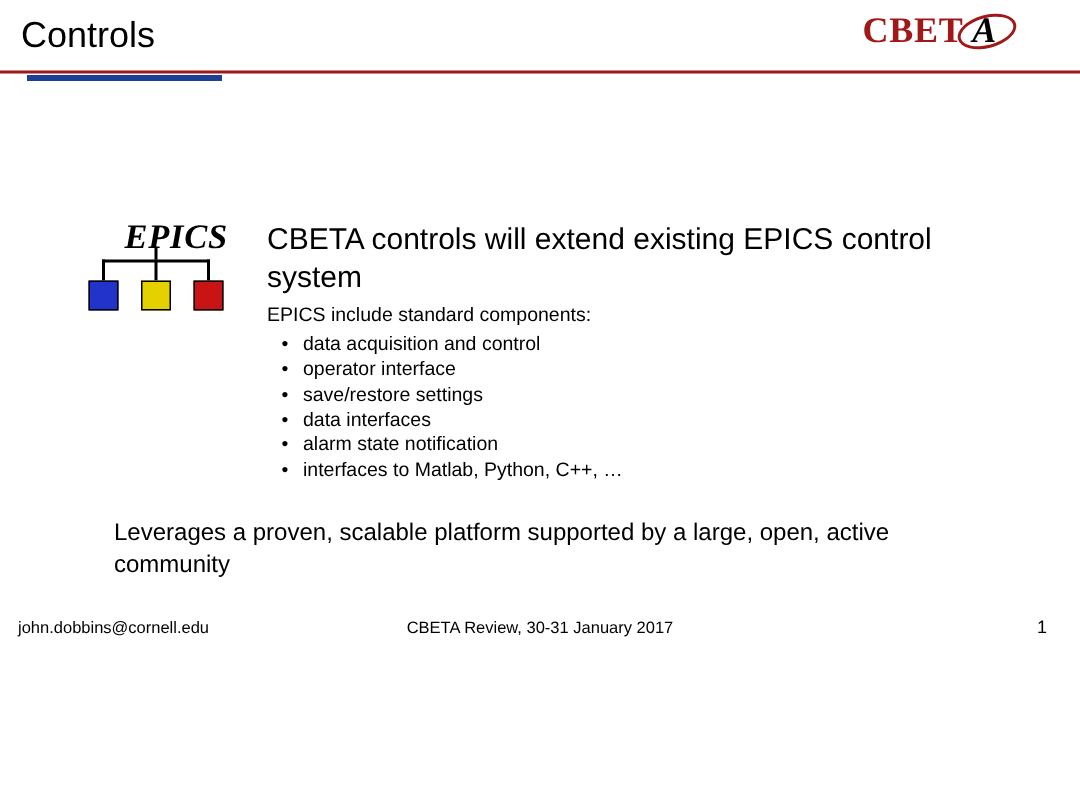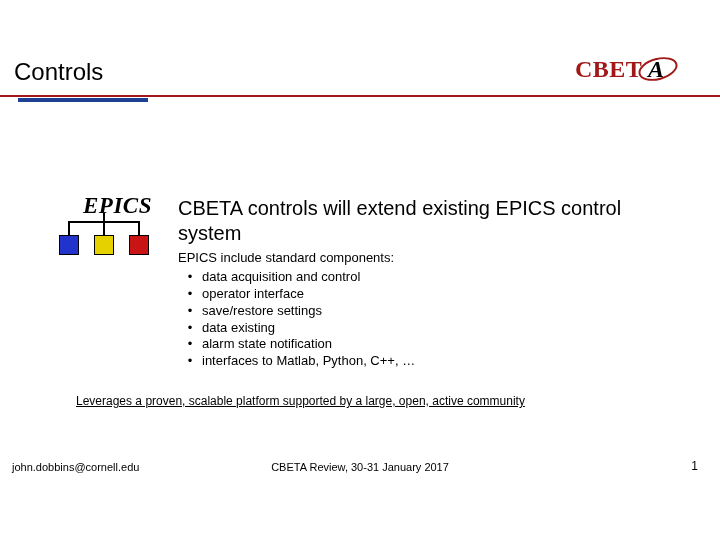--- a/index.html
+++ b/index.html
@@ -1,17 +1,17 @@
 <!DOCTYPE html>
 <html><head>
 <meta charset="utf-8">
 <style>
   * { margin: 0; padding: 0; box-sizing: border-box; }
   html, body { width: 720px; height: 540px; background: #fff; font-family: Arial, Helvetica, sans-serif; color: #000; }
-  .slide { position: relative; width: 720px; height: 439px; margin-top: 48px; }
+  .slide { position: relative; width: 720px; height: 439px; }
 
   .header { position: relative; height: 48px; }
   .title { position: absolute; left: 14px; top: 10px; font-size: 24px; }
   .logo { position: absolute; right: 20px; top: 8px; width: 125px; height: 28px; display: flex; align-items: flex-start; }
   .logo-text { font-family: "Times New Roman", serif; font-weight: bold; font-size: 24px; letter-spacing: 0.5px; color: #a01818; display: inline-flex; align-items: center; }
   .logo-a-wrap { position: relative; display: inline-block; width: 28px; text-align: center; }
   .logo-a-wrap::before {
     content: ""; position: absolute; top: 2px; left: -4px; width: 36px; height: 18px;
     border: 2px solid #a01818; border-radius: 50%; transform: rotate(-15deg);
   }
@@ -34,21 +34,21 @@
   .ebox.b3 { left: 73px; background: #c81414; }
 
   .intro { position: absolute; left: 178px; top: 148px; width: 450px; font-size: 20px; line-height: 1.25; }
 
   .components { position: absolute; left: 178px; top: 202px; width: 480px; font-size: 13px; line-height: 1.3; }
   .components .list { margin-top: 2px; }
   .components .item { display: flex; }
   .components .bullet-dot { width: 24px; text-align: center; }
   .components .bullet-text { flex: 1; }
 
-  .leverage { position: absolute; left: 76px; top: 346px; width: 580px; font-size: 12px; line-height: 1.3; text-decoration: underline; }
+  .leverage { position: absolute; left: 76px; top: 346px; width: 580px; font-size: 16px; line-height: 1.3; }
 
   .footer { position: absolute; left: 0; right: 0; bottom: 14px; height: 20px; }
   .footer-left { position: absolute; left: 12px; bottom: 0; font-size: 11px; }
   .footer-center { position: absolute; left: 0; right: 0; bottom: 0; text-align: center; font-size: 11px; }
   .footer-right { position: absolute; right: 22px; bottom: 0; font-size: 12px; }
 </style>
 </head>
 <body>
 
 <div class="slide">
@@ -91,21 +91,21 @@
       <div class="item">
           <div class="bullet-dot">•</div>
           <div class="bullet-text">operator interface</div>
         </div>
       <div class="item">
           <div class="bullet-dot">•</div>
           <div class="bullet-text">save/restore settings</div>
         </div>
       <div class="item">
           <div class="bullet-dot">•</div>
-          <div class="bullet-text">data existing</div>
+          <div class="bullet-text">data interfaces</div>
         </div>
       <div class="item">
           <div class="bullet-dot">•</div>
           <div class="bullet-text">alarm state notification</div>
         </div>
       <div class="item">
           <div class="bullet-dot">•</div>
           <div class="bullet-text">interfaces to Matlab, Python, C++, …</div>
         </div>
     </div>

